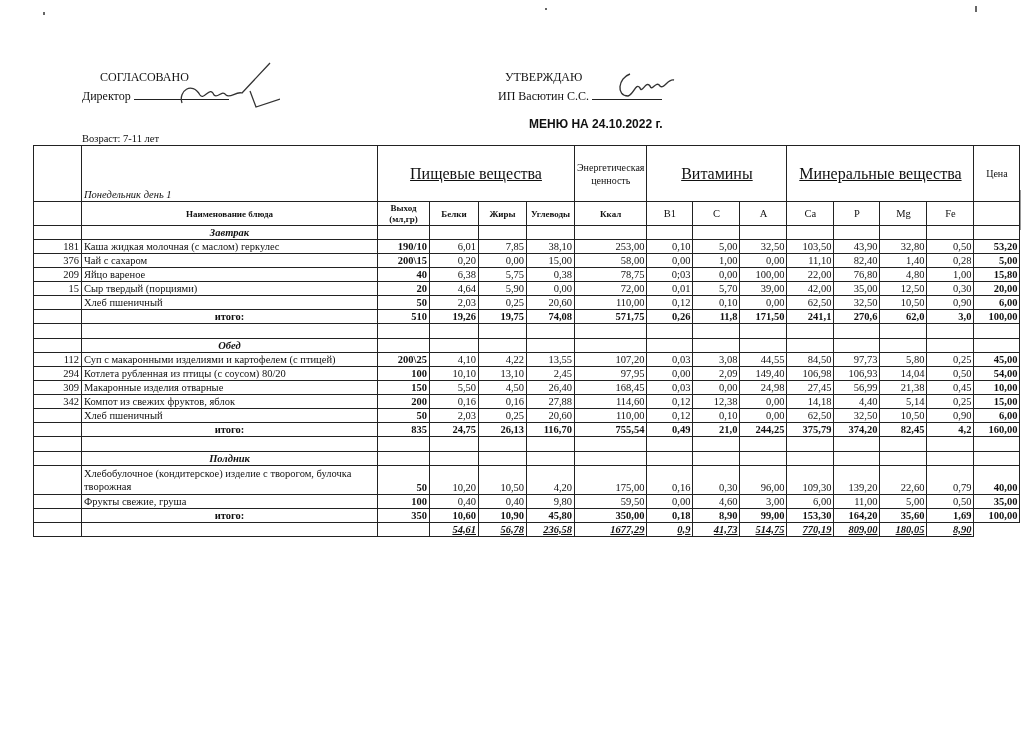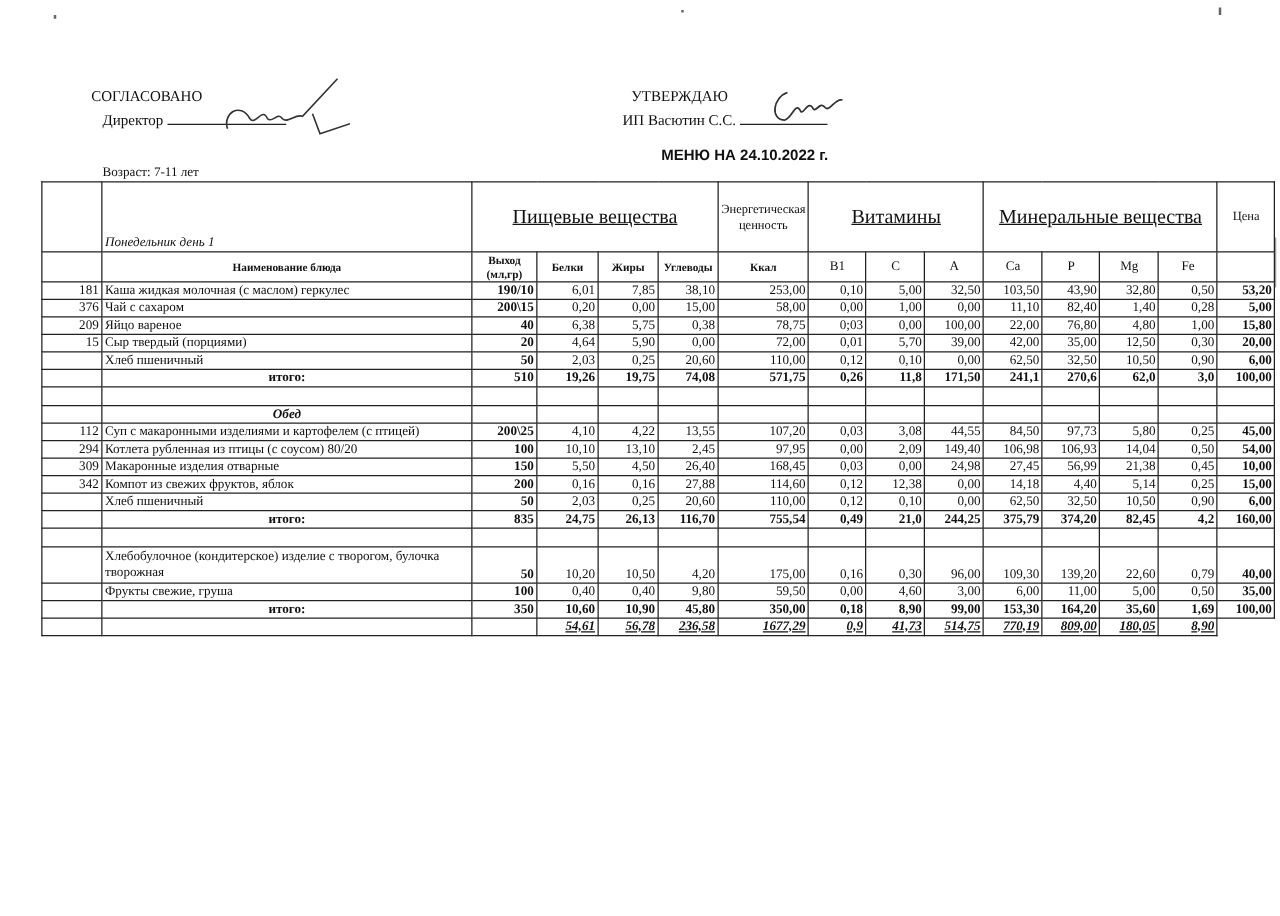--- a/index.html
+++ b/index.html
@@ -20,21 +20,21 @@
   table.menu td.ul { font-weight: bold; font-style: italic; text-decoration: underline; text-align: right; }
   table.menu td.noborder { border: none; }
   table.menu td.wrap { white-space: normal; line-height: 13px; }
   .thead-small { font-size: 9px; font-weight: bold; }
   .thead-norm { font-size: 16px; text-decoration: underline; }
   .speck { position: absolute; background: #666; }
 </style>
 </head>
 <body>
 
-<div class="abs hdr-text" style="left:73px; top:70px;text-align:right;">СОГЛАСОВАНО</div>
+<div class="abs hdr-text" style="left:100px; top:70px;text-align:right;">СОГЛАСОВАНО</div>
 <div class="abs hdr-text" style="left:82px; top:89px;">
   <span>Директор</span>
   <span class="sig-line" style="width:95px;"></span>
 </div>
 <svg class="abs" style="left:170px; top:55px;" width="110" height="60">
   <path d="M12 48 C 8 36, 22 26, 30 40 C 34 46, 40 30, 44 40 C 48 44, 52 34, 56 40 C 60 44, 66 36, 72 38 L 100 8 M 80 36 L 86 52 L 110 44" fill="none" stroke="#333" stroke-width="1.3"></path>
 </svg>
 
 <div class="abs hdr-text" style="left:505px; top:70px;">УТВЕРЖДАЮ</div>
 <div class="abs hdr-text" style="left:498px; top:89px;">
@@ -90,20 +90,37 @@
     <td class="c">Ca</td>
     <td class="c">P</td>
     <td class="c">Mg</td>
     <td class="c">Fe</td>
     <td></td>
   </tr>
 
   </tbody>
     <tbody>
       <tr>
+        <td></td>
+        <td class="bi">Завтрак</td>
+        <td></td>
+        <td></td>
+        <td></td>
+        <td></td>
+        <td></td>
+        <td></td>
+        <td></td>
+        <td></td>
+        <td></td>
+        <td></td>
+        <td></td>
+        <td></td>
+        <td></td>
+      </tr>
+      <tr>
         <td class="num">181</td>
         <td class="" style="">Каша жидкая молочная (с маслом) геркулес</td>
         <td class="num b">190/10</td>
         <td class="num">6,01</td>
         <td class="num">7,85</td>
         <td class="num">38,10</td>
         <td class="num">253,00</td>
         <td class="num">0,10</td>
         <td class="num">5,00</td>
         <td class="num">32,50</td>
@@ -352,20 +369,37 @@
         <td></td>
         <td></td>
         <td></td>
         <td></td>
         <td></td>
         <td></td>
         <td></td>
       </tr>
   </tbody>
     <tbody>
+      <tr>
+        <td></td>
+        <td class="bi">Полдник</td>
+        <td></td>
+        <td></td>
+        <td></td>
+        <td></td>
+        <td></td>
+        <td></td>
+        <td></td>
+        <td></td>
+        <td></td>
+        <td></td>
+        <td></td>
+        <td></td>
+        <td></td>
+      </tr>
       <tr>
         <td class="num" style="vertical-align:bottom;"></td>
         <td class="wrap" style="height:28px;">Хлебобулочное (кондитерское) изделие с творогом, булочка творожная</td>
         <td class="num b" style="vertical-align:bottom;">50</td>
         <td class="num" style="vertical-align:bottom;">10,20</td>
         <td class="num" style="vertical-align:bottom;">10,50</td>
         <td class="num" style="vertical-align:bottom;">4,20</td>
         <td class="num" style="vertical-align:bottom;">175,00</td>
         <td class="num" style="vertical-align:bottom;">0,16</td>
         <td class="num" style="vertical-align:bottom;">0,30</td>

